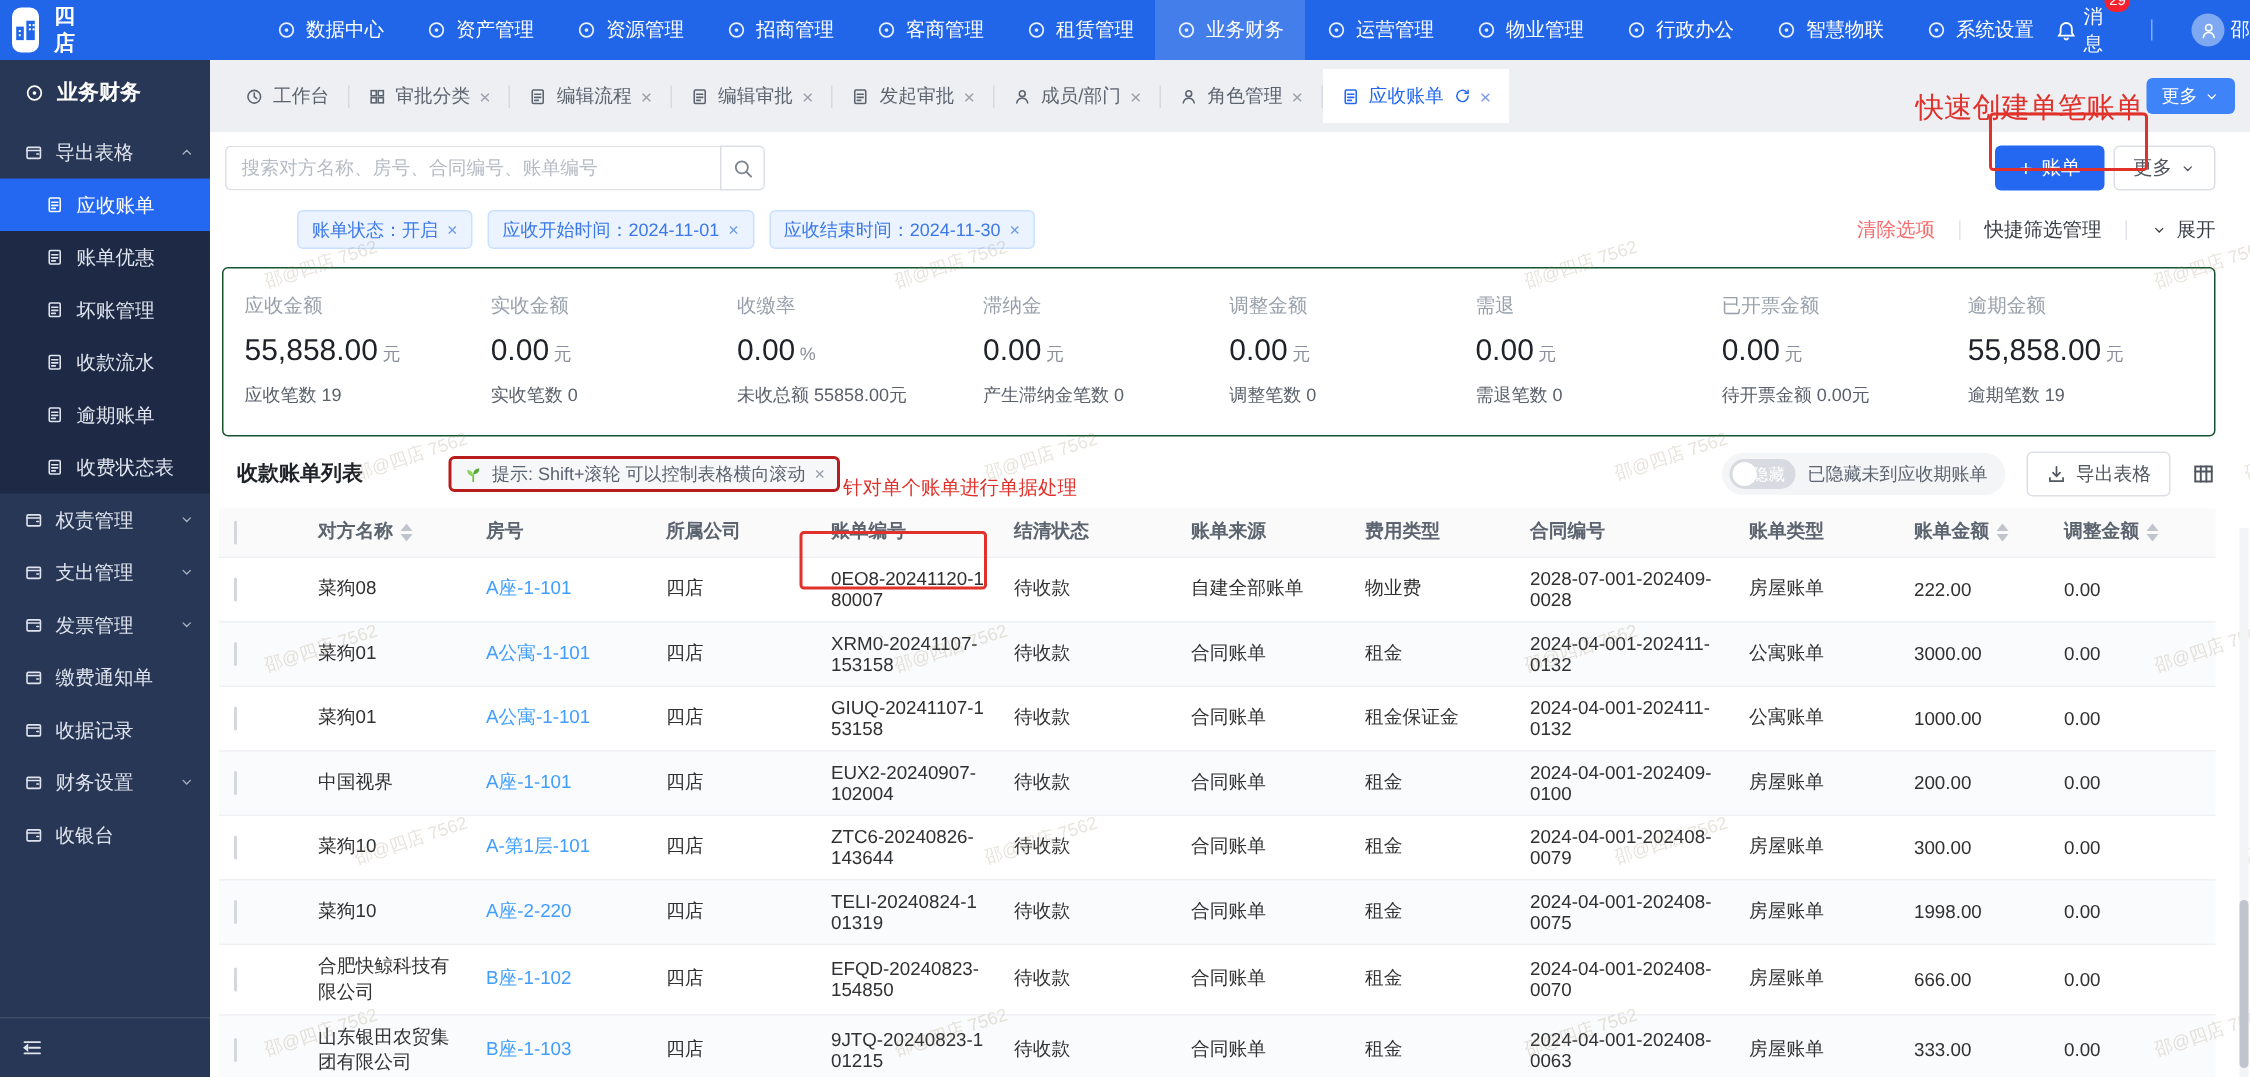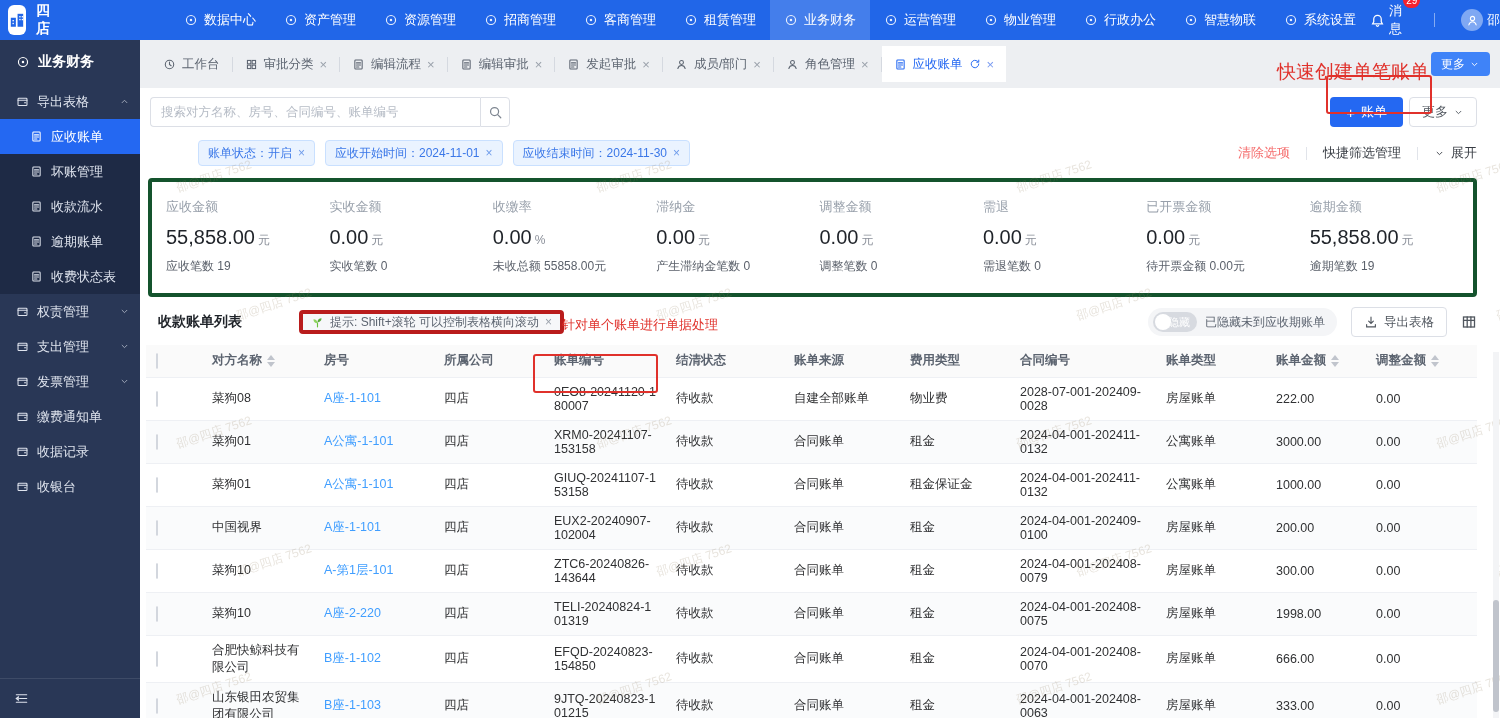--- a/index.html
+++ b/index.html
@@ -51,30 +51,30 @@
   .btn-plain { background:#fff; color:#50565e; border:1px solid #dcdfe6; border-radius:4px; height:30px; padding:0 12px; font-size:13px; display:flex; align-items:center; gap:5px; cursor:pointer; }
 
   .chips-row { display:flex; align-items:center; padding:4px 23px 10px 10px; }
   .chip { display:flex; align-items:center; gap:6px; background:#eaf3ff; border:1px solid #c9e0ff; color:#3a77e8; border-radius:4px; height:26px; padding:0 9px; font-size:12px; margin-right:10px; cursor:pointer; white-space:nowrap; }
   .chip .close { color:#6f9ceb; }
   .chips-right { margin-left:auto; display:flex; align-items:center; font-size:13px; }
   .link-danger { color:#f56c6c; cursor:pointer; }
   .chips-right .sep { width:1px; height:13px; background:#e1e4ea; margin:0 16px; }
   .link-plain { color:#383d44; cursor:pointer; display:flex; align-items:center; gap:6px; }
 
-  .stats-box { margin:2px 23px 0 8px; border:4px solid #14532d; border-radius:4px; display:flex; padding:16px 0 18px 14px; }
+  .stats-box { margin:2px 23px 0 8px; border:1px solid #14532d; border-radius:4px; display:flex; padding:16px 0 18px 14px; }
   .stat { flex:1; }
   .stat .lb { color:#98a0ab; font-size:13px; margin-bottom:10px; }
   .stat .val { color:#1f2329; font-size:20px; }
   .stat .unit { font-size:12px; color:#8a8f99; margin-left:3px; }
   .stat .sub { color:#5b616b; font-size:12px; margin-top:9px; }
 
   .listbar { display:flex; align-items:center; margin:10px 23px 8px 8px;gap:43px; }
   .list-title { font-size:14px; font-weight:bold; color:#1f2329; margin-left:10px; }
-  .tip-chip { display:flex; align-items:center; gap:6px; margin-left:14px; background:#f6f7f9; border:4px solid #b91c1c; border-radius:4px; height:24px; padding:0 8px; font-size:12px; color:#5c6470; }
+  .tip-chip { display:flex; align-items:center; gap:6px; margin-left:14px; background:#f6f7f9; border:2px solid #b91c1c; border-radius:4px; height:24px; padding:0 8px; font-size:12px; color:#5c6470; }
   .tip-chip .close { color:#9aa1ab; cursor:pointer; }
   .listbar-right { margin-left:auto; display:flex; align-items:center; gap:14px; }
   .toggle-pill { display:flex; align-items:center; gap:8px; background:#f4f5f7; border-radius:14px; height:28px; padding:0 12px 0 5px; font-size:12px; color:#5c6470; }
   .switch { width:44px; height:20px; background:#d7dae0; border-radius:10px; position:relative; cursor:pointer; }
   .switch .knob { position:absolute; left:2px; top:2px; width:16px; height:16px; background:#fff; border-radius:50%; }
   .switch .sw-lb { position:absolute; right:7px; top:3px; font-size:11px; color:#fff; }
   .btn-export { background:#fff; border:1px solid #dcdfe6; border-radius:4px; height:30px; padding:0 12px; font-size:12.5px; color:#50565e; display:flex; align-items:center; gap:6px; cursor:pointer; }
   .grid-btn { color:#50565e; display:flex; cursor:pointer; }
 
   
@@ -292,20 +292,29 @@
           </span>
           <span>应收账单</span>
         </div>
         <div class="side-item">
           <span class="ic">
             <svg width="13" height="13" viewBox="0 0 16 16" fill="none" stroke="currentColor" stroke-width="1.3" stroke-linecap="round">
               <rect x="3.5" y="2.5" width="9" height="11" rx="1"></rect>
               <path d="M5.5 6h5M5.5 8.5h5M5.5 11h3"></path>
             </svg>
           </span>
+          <span>账单优惠</span>
+        </div>
+        <div class="side-item">
+          <span class="ic">
+            <svg width="13" height="13" viewBox="0 0 16 16" fill="none" stroke="currentColor" stroke-width="1.3" stroke-linecap="round">
+              <rect x="3.5" y="2.5" width="9" height="11" rx="1"></rect>
+              <path d="M5.5 6h5M5.5 8.5h5M5.5 11h3"></path>
+            </svg>
+          </span>
           <span>坏账管理</span>
         </div>
         <div class="side-item">
           <span class="ic">
             <svg width="13" height="13" viewBox="0 0 16 16" fill="none" stroke="currentColor" stroke-width="1.3" stroke-linecap="round">
               <rect x="3.5" y="2.5" width="9" height="11" rx="1"></rect>
               <path d="M5.5 6h5M5.5 8.5h5M5.5 11h3"></path>
             </svg>
           </span>
           <span>收款流水</span>
@@ -381,20 +390,34 @@
         <span>缴费通知单</span>
       </div>
       <div class="side-item">
         <span class="ic">
           <svg width="13" height="13" viewBox="0 0 16 16" fill="none" stroke="currentColor" stroke-width="1.3" stroke-linecap="round">
             <rect x="2.5" y="4" width="11" height="9" rx="1"></rect>
             <path d="M2.5 6.5h11M10.5 9.5h1.5"></path>
           </svg>
         </span>
         <span>收据记录</span>
+      </div>
+      <div class="side-item">
+        <span class="ic">
+          <svg width="13" height="13" viewBox="0 0 16 16" fill="none" stroke="currentColor" stroke-width="1.3" stroke-linecap="round">
+            <rect x="2.5" y="4" width="11" height="9" rx="1"></rect>
+            <path d="M2.5 6.5h11M10.5 9.5h1.5"></path>
+          </svg>
+        </span>
+        <span>财务设置</span>
+        <span class="chev ic">
+          <svg width="11" height="11" viewBox="0 0 16 16" fill="none" stroke="currentColor" stroke-width="1.3" stroke-linecap="round">
+            <path d="M4.5 6.2 8 9.7l3.5-3.5"></path>
+          </svg>
+        </span>
       </div>
       <div class="side-item">
         <span class="ic">
           <svg width="13" height="13" viewBox="0 0 16 16" fill="none" stroke="currentColor" stroke-width="1.3" stroke-linecap="round">
             <rect x="2.5" y="4" width="11" height="9" rx="1"></rect>
             <path d="M2.5 6.5h11M10.5 9.5h1.5"></path>
           </svg>
         </span>
         <span>收银台</span>
       </div>

